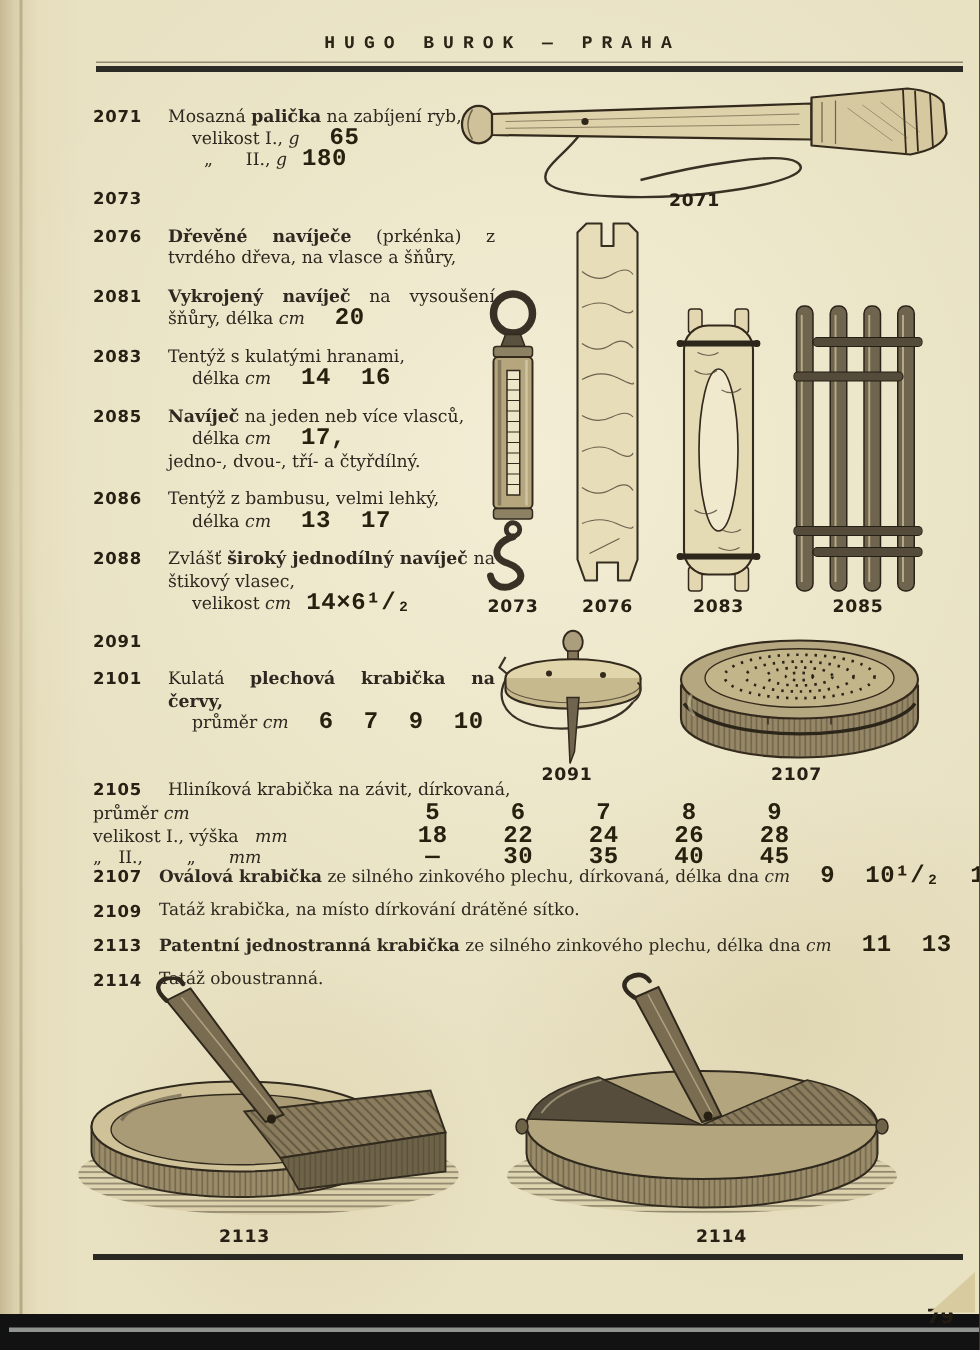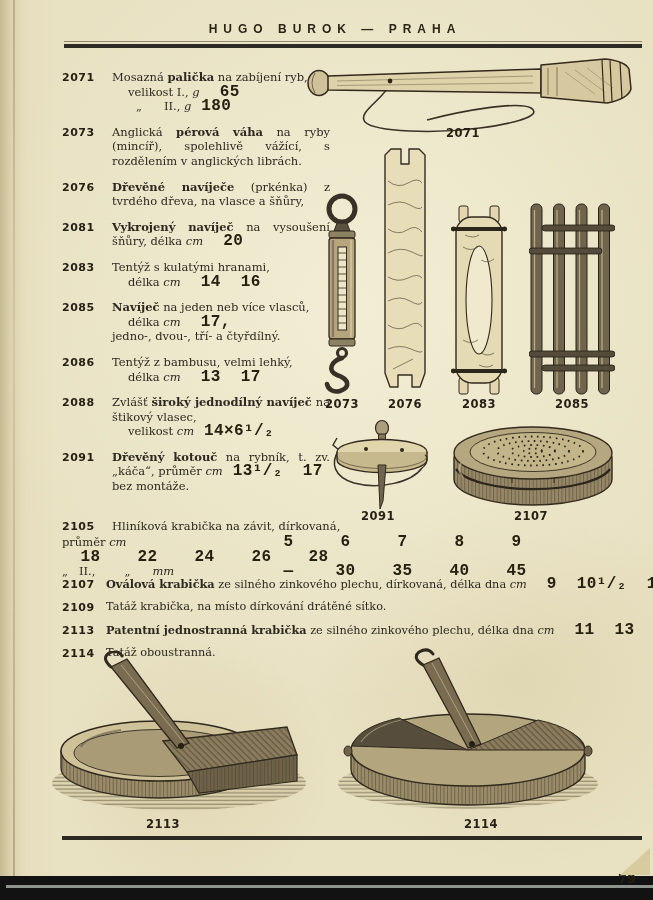--- a/index.html
+++ b/index.html
@@ -11,21 +11,21 @@
       radial-gradient(90% 70% at 55% 35%, rgba(251,247,228,.55), rgba(0,0,0,0) 65%),
       radial-gradient(45% 30% at 80% 78%, rgba(203,188,142,.28), rgba(0,0,0,0) 70%),
       radial-gradient(30% 22% at 30% 88%, rgba(203,188,142,.25), rgba(0,0,0,0) 70%),
       #e8e1c2;}
   .crease{position:absolute;left:13px;top:0;width:2px;height:876px;
       background:linear-gradient(180deg,rgba(120,105,70,.35),rgba(120,105,70,.12) 40%,rgba(120,105,70,.4));}
   .scan-strip{position:absolute;left:6px;top:885px;width:647px;height:3px;background:#a7aba8;opacity:.85;}
   .corner-fold{position:absolute;left:620px;top:848px;width:0;height:0;
       border-left:30px solid transparent;border-bottom:27px solid #d8cba0;}
   .title{position:absolute;left:0;right:0;top:22px;text-align:center;
-      font-family:Liberation Sans, sans-serif;font-weight:700;font-size:12px;
+      font-family:Liberation Mono, monospace;font-weight:700;font-size:12px;
       letter-spacing:6px;color:#2c2417;margin-left:17px;}
   .rule-thin{position:absolute;left:64px;top:41px;width:578px;height:1px;background:rgba(70,62,45,.55);}
   .rule-top{position:absolute;left:64px;top:44px;width:578px;height:4px;background:#2c2b25;}
   .rule-bottom{position:absolute;left:62px;top:836px;width:580px;height:4px;background:#2a2923;}
   .pageno{position:absolute;left:592px;top:871px;width:44px;text-align:right;
       font-family:"DejaVu Sans","Liberation Sans",sans-serif;font-weight:700;font-size:13px;color:#231d12;}
   .col{position:absolute;left:62px;top:70px;width:278px;}
   .item{display:flex;margin-bottom:11px;}
   .no{width:50px;flex:none;font-family:"DejaVu Sans","Liberation Sans",sans-serif;
       font-weight:700;font-size:11px;letter-spacing:.5px;color:#292015;padding-top:1px;}
@@ -85,23 +85,20 @@
         <div class="no">2071</div>
         <div class="body">
           <p class="ln"><span>Mosazná </span><b>palička</b><span> na zabíjení ryb,</span></p>
           <p class="ln ind"><span class="pre">velikost I., </span><i class="u">g</i><b class="pn">  65</b></p>
           <p class="ln ind2"><span class="pre">„      II., </span><i class="u">g</i><b class="pn"> 180</b></p>
         </div>
       </div>
 
       <div class="item">
         <div class="no">2073</div>
-        <div class="body">
-          <p class="ln"><span>Anglická </span><b>pérová váha</b><span> na ryby (mincíř), spolehlivě vážící, s rozdělením v anglických librách.</span></p>
-        </div>
       </div>
 
       <div class="item">
         <div class="no">2076</div>
         <div class="body">
           <p class="ln"><b>Dřevěné navíječe</b><span> (prkénka) z tvrdého dřeva, na vlasce a šňůry,</span></p>
         </div>
       </div>
 
       <div class="item">
@@ -139,44 +136,48 @@
       <div class="item">
         <div class="no">2088</div>
         <div class="body">
           <p class="ln"><span>Zvlášť </span><b>široký jednodílný navíječ</b><span> na štikový vlasec,</span></p>
           <p class="ln ind"><span>velikost </span><i class="u">cm</i><b class="pn"> 14×6¹/₂</b></p>
         </div>
       </div>
 
       <div class="item">
         <div class="no">2091</div>
-        <div class="body">
-          <p class="ln"><b>Dřevěný kotouč</b><span> na rybník, t. zv. „káča“, průměr </span><i class="u">cm</i><b class="pn"> 13¹/₂  17</b></p>
-          <p class="ln nj">bez montáže.</p>
-        </div>
-      </div>
-
-
+      </div>
+
+
+      <div class="item">
+        <div class="no">2101</div>
+        <div class="body">
+          <p class="ln"><span>Kulatá </span><b>plechová krabička na červy,</b></p>
+          <p class="ln ind"><span>průměr </span><i class="u">cm</i><b class="pn">  6  7  9  10</b></p>
+        </div>
+      </div>
 
     </div>
 
     <div class="t2105">
       <div class="hdr">
         <div class="no">2105</div>
         <div>Hliníková krabička na závit, dírkovaná,</div>
       </div>
       <div class="trow">
         <span class="tlabel"><span>průměr </span><i class="u">cm</i></span>
         <span class="tcell"><b class="pn">5</b></span>
         <span class="tcell"><b class="pn">6</b></span>
         <span class="tcell"><b class="pn">7</b></span>
         <span class="tcell"><b class="pn">8</b></span>
         <span class="tcell"><b class="pn">9</b></span>
       </div>
       <div class="trow">
+        <span class="tlabel"><span>velikost I., výška   </span><i class="u">mm</i></span>
         <span class="tcell"><b class="pn">18</b></span>
         <span class="tcell"><b class="pn">22</b></span>
         <span class="tcell"><b class="pn">24</b></span>
         <span class="tcell"><b class="pn">26</b></span>
         <span class="tcell"><b class="pn">28</b></span>
       </div>
       <div class="trow">
         <span class="tlabel"><span>„   II.,        „      </span><i class="u">mm</i></span>
         <span class="tcell"><b class="pn">—</b></span>
         <span class="tcell"><b class="pn">30</b></span>

